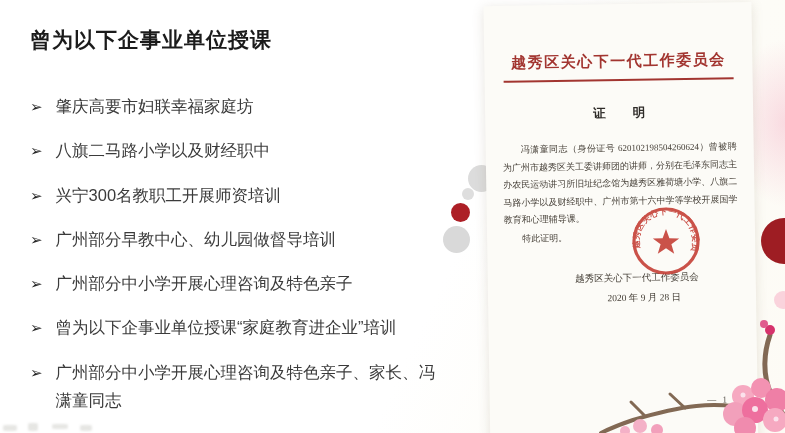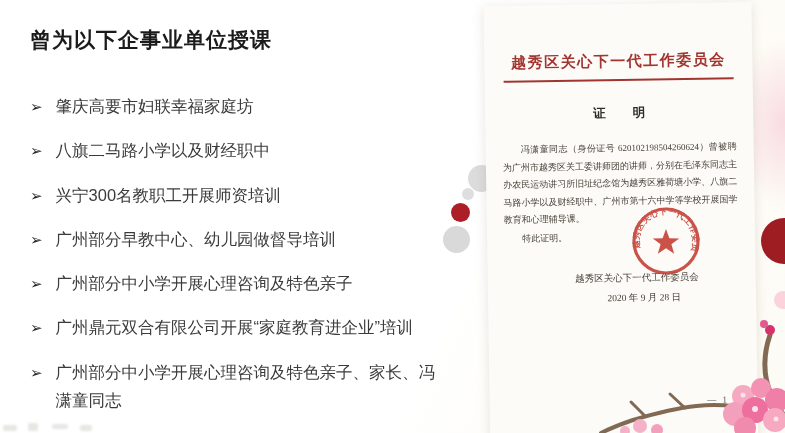--- a/index.html
+++ b/index.html
@@ -85,21 +85,21 @@
       <div class="bullet-item">
         <span class="bullet-glyph">➢</span>
         <span class="bullet-text">广州部分早教中心、幼儿园做督导培训</span>
       </div>
       <div class="bullet-item">
         <span class="bullet-glyph">➢</span>
         <span class="bullet-text">广州部分中小学开展心理咨询及特色亲子</span>
       </div>
       <div class="bullet-item">
         <span class="bullet-glyph">➢</span>
-        <span class="bullet-text">广州鼎元双合有限公司开展“家庭教育进企业”培训</span>
+        <span class="bullet-text">曾为以下企事业单位授课“家庭教育进企业”培训</span>
       </div>
       <div class="bullet-item">
         <span class="bullet-glyph">➢</span>
         <span class="bullet-text">广州部分中小学开展心理咨询及特色亲子、家长、冯潇童同志</span>
       </div>
     </div>
   </div>
 
   <div class="dot dot-gray-top"></div>
   <div class="dot dot-gray-small"></div>

